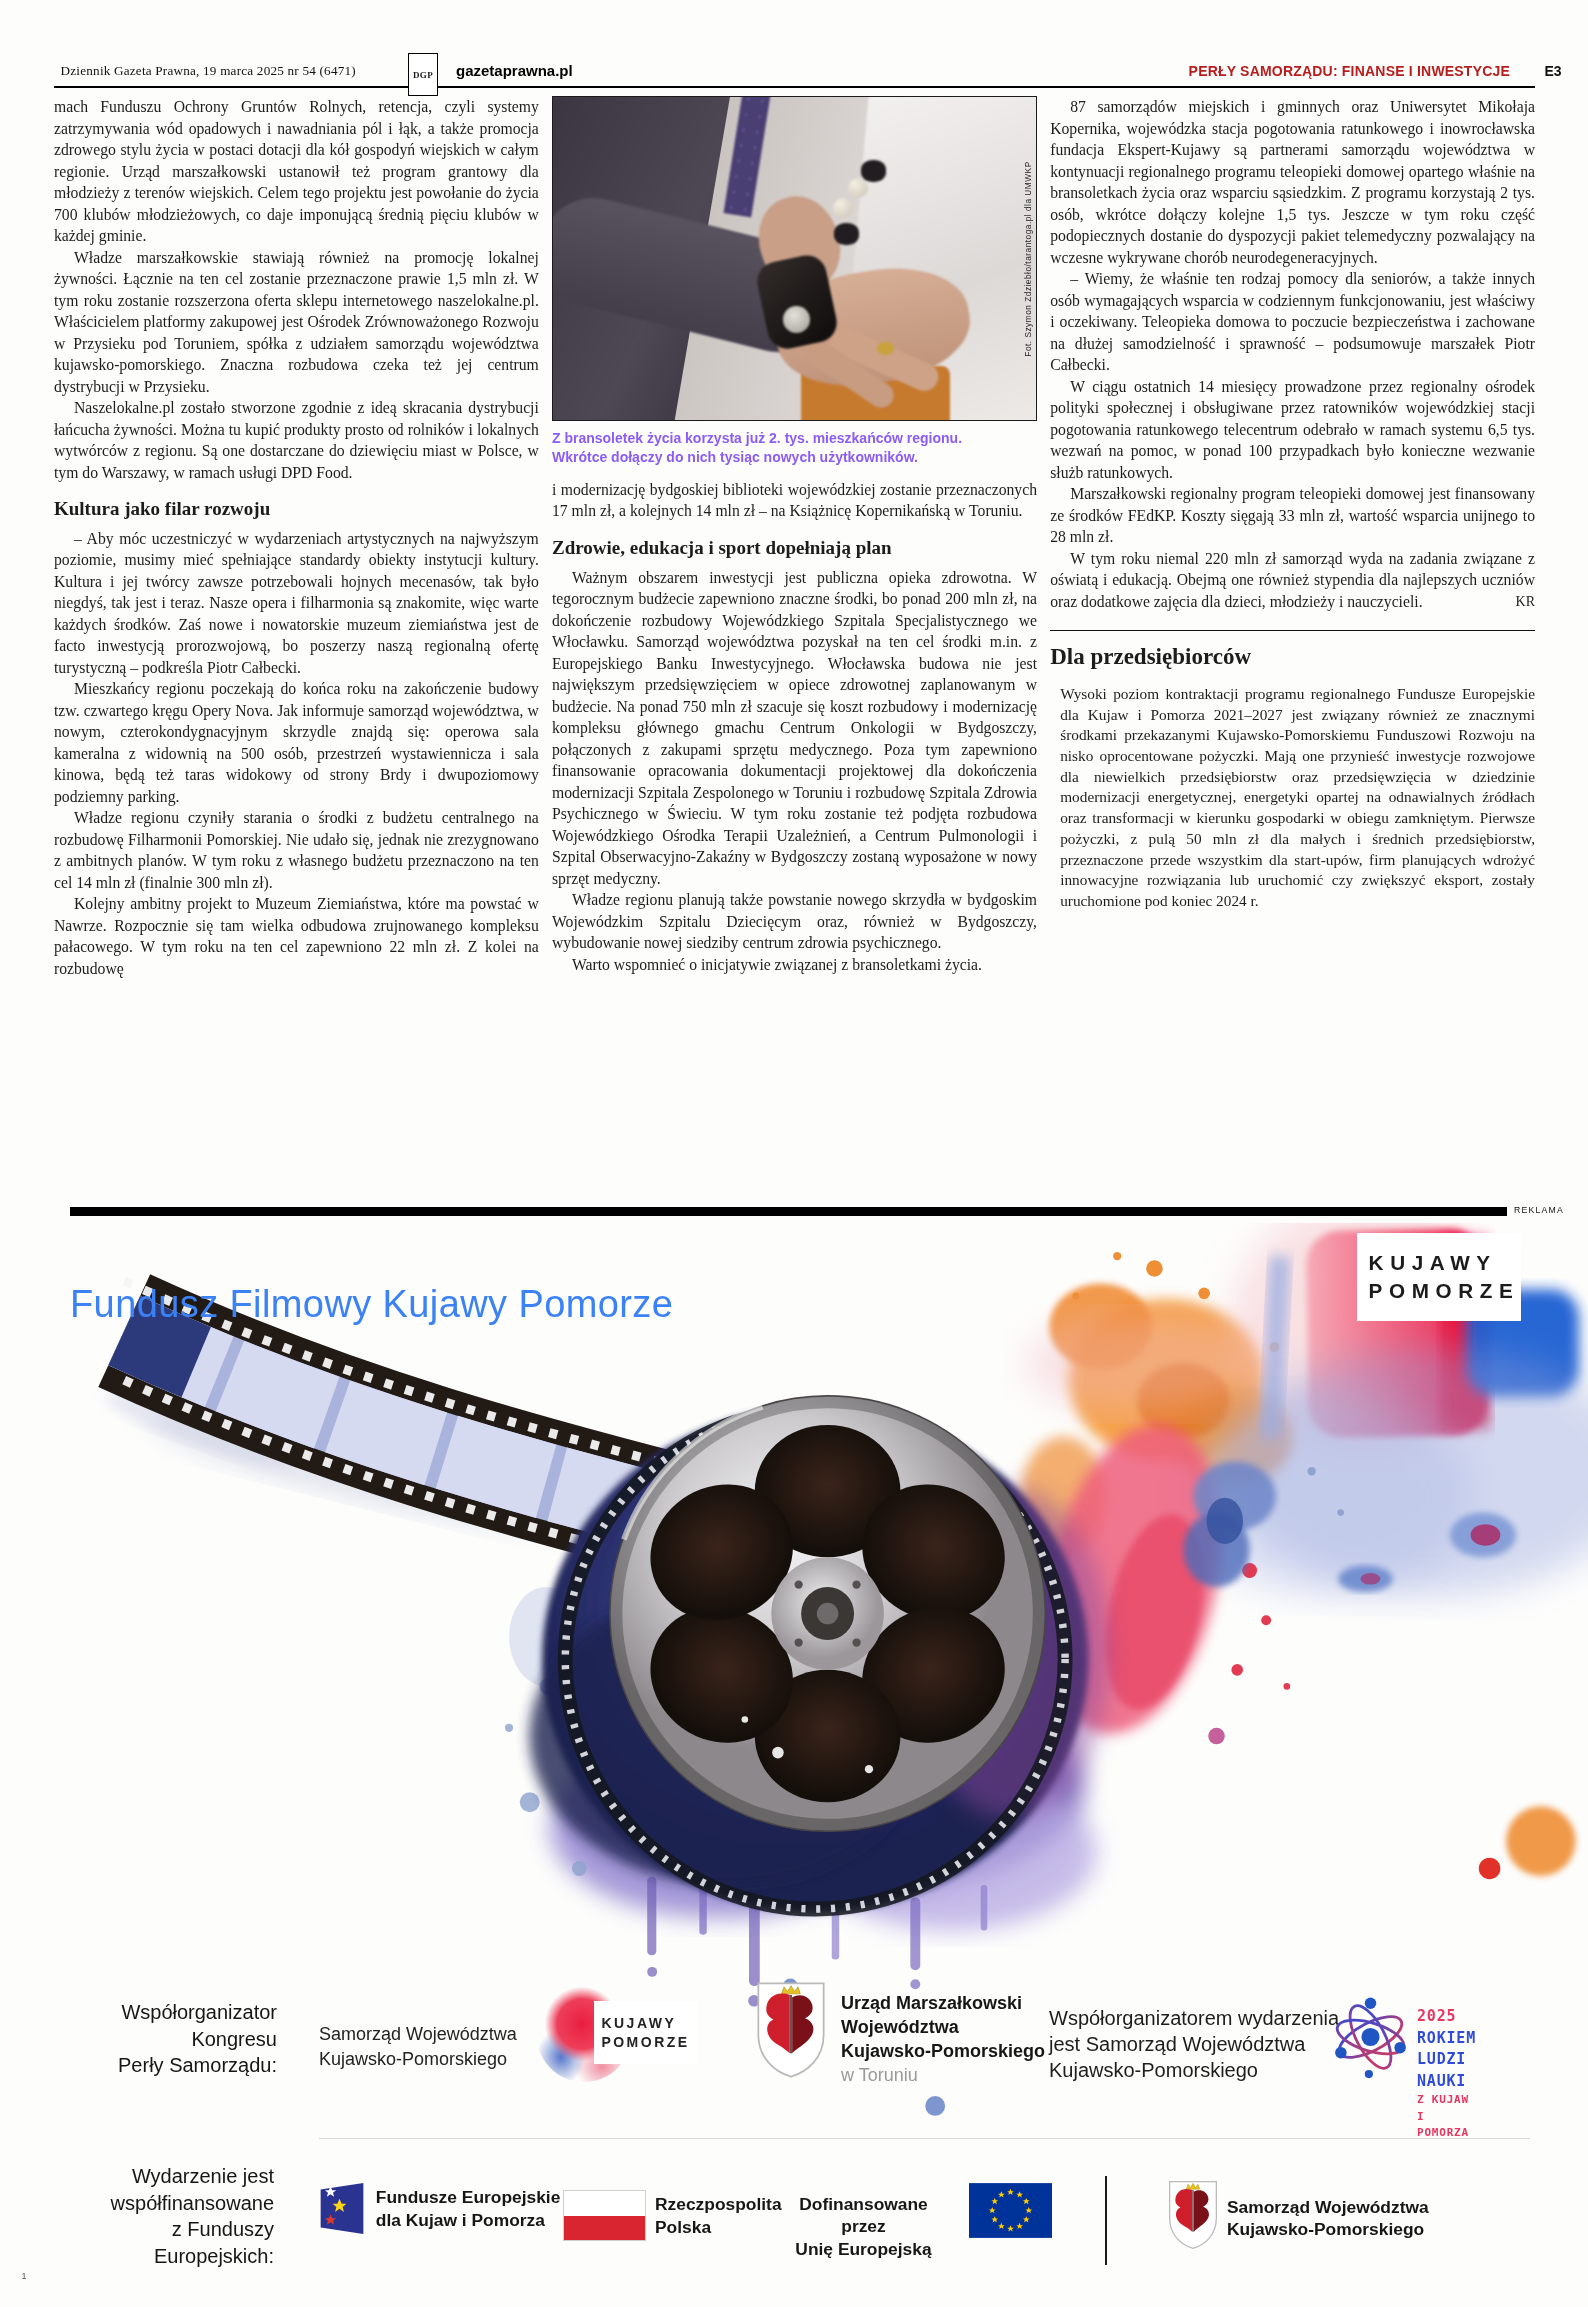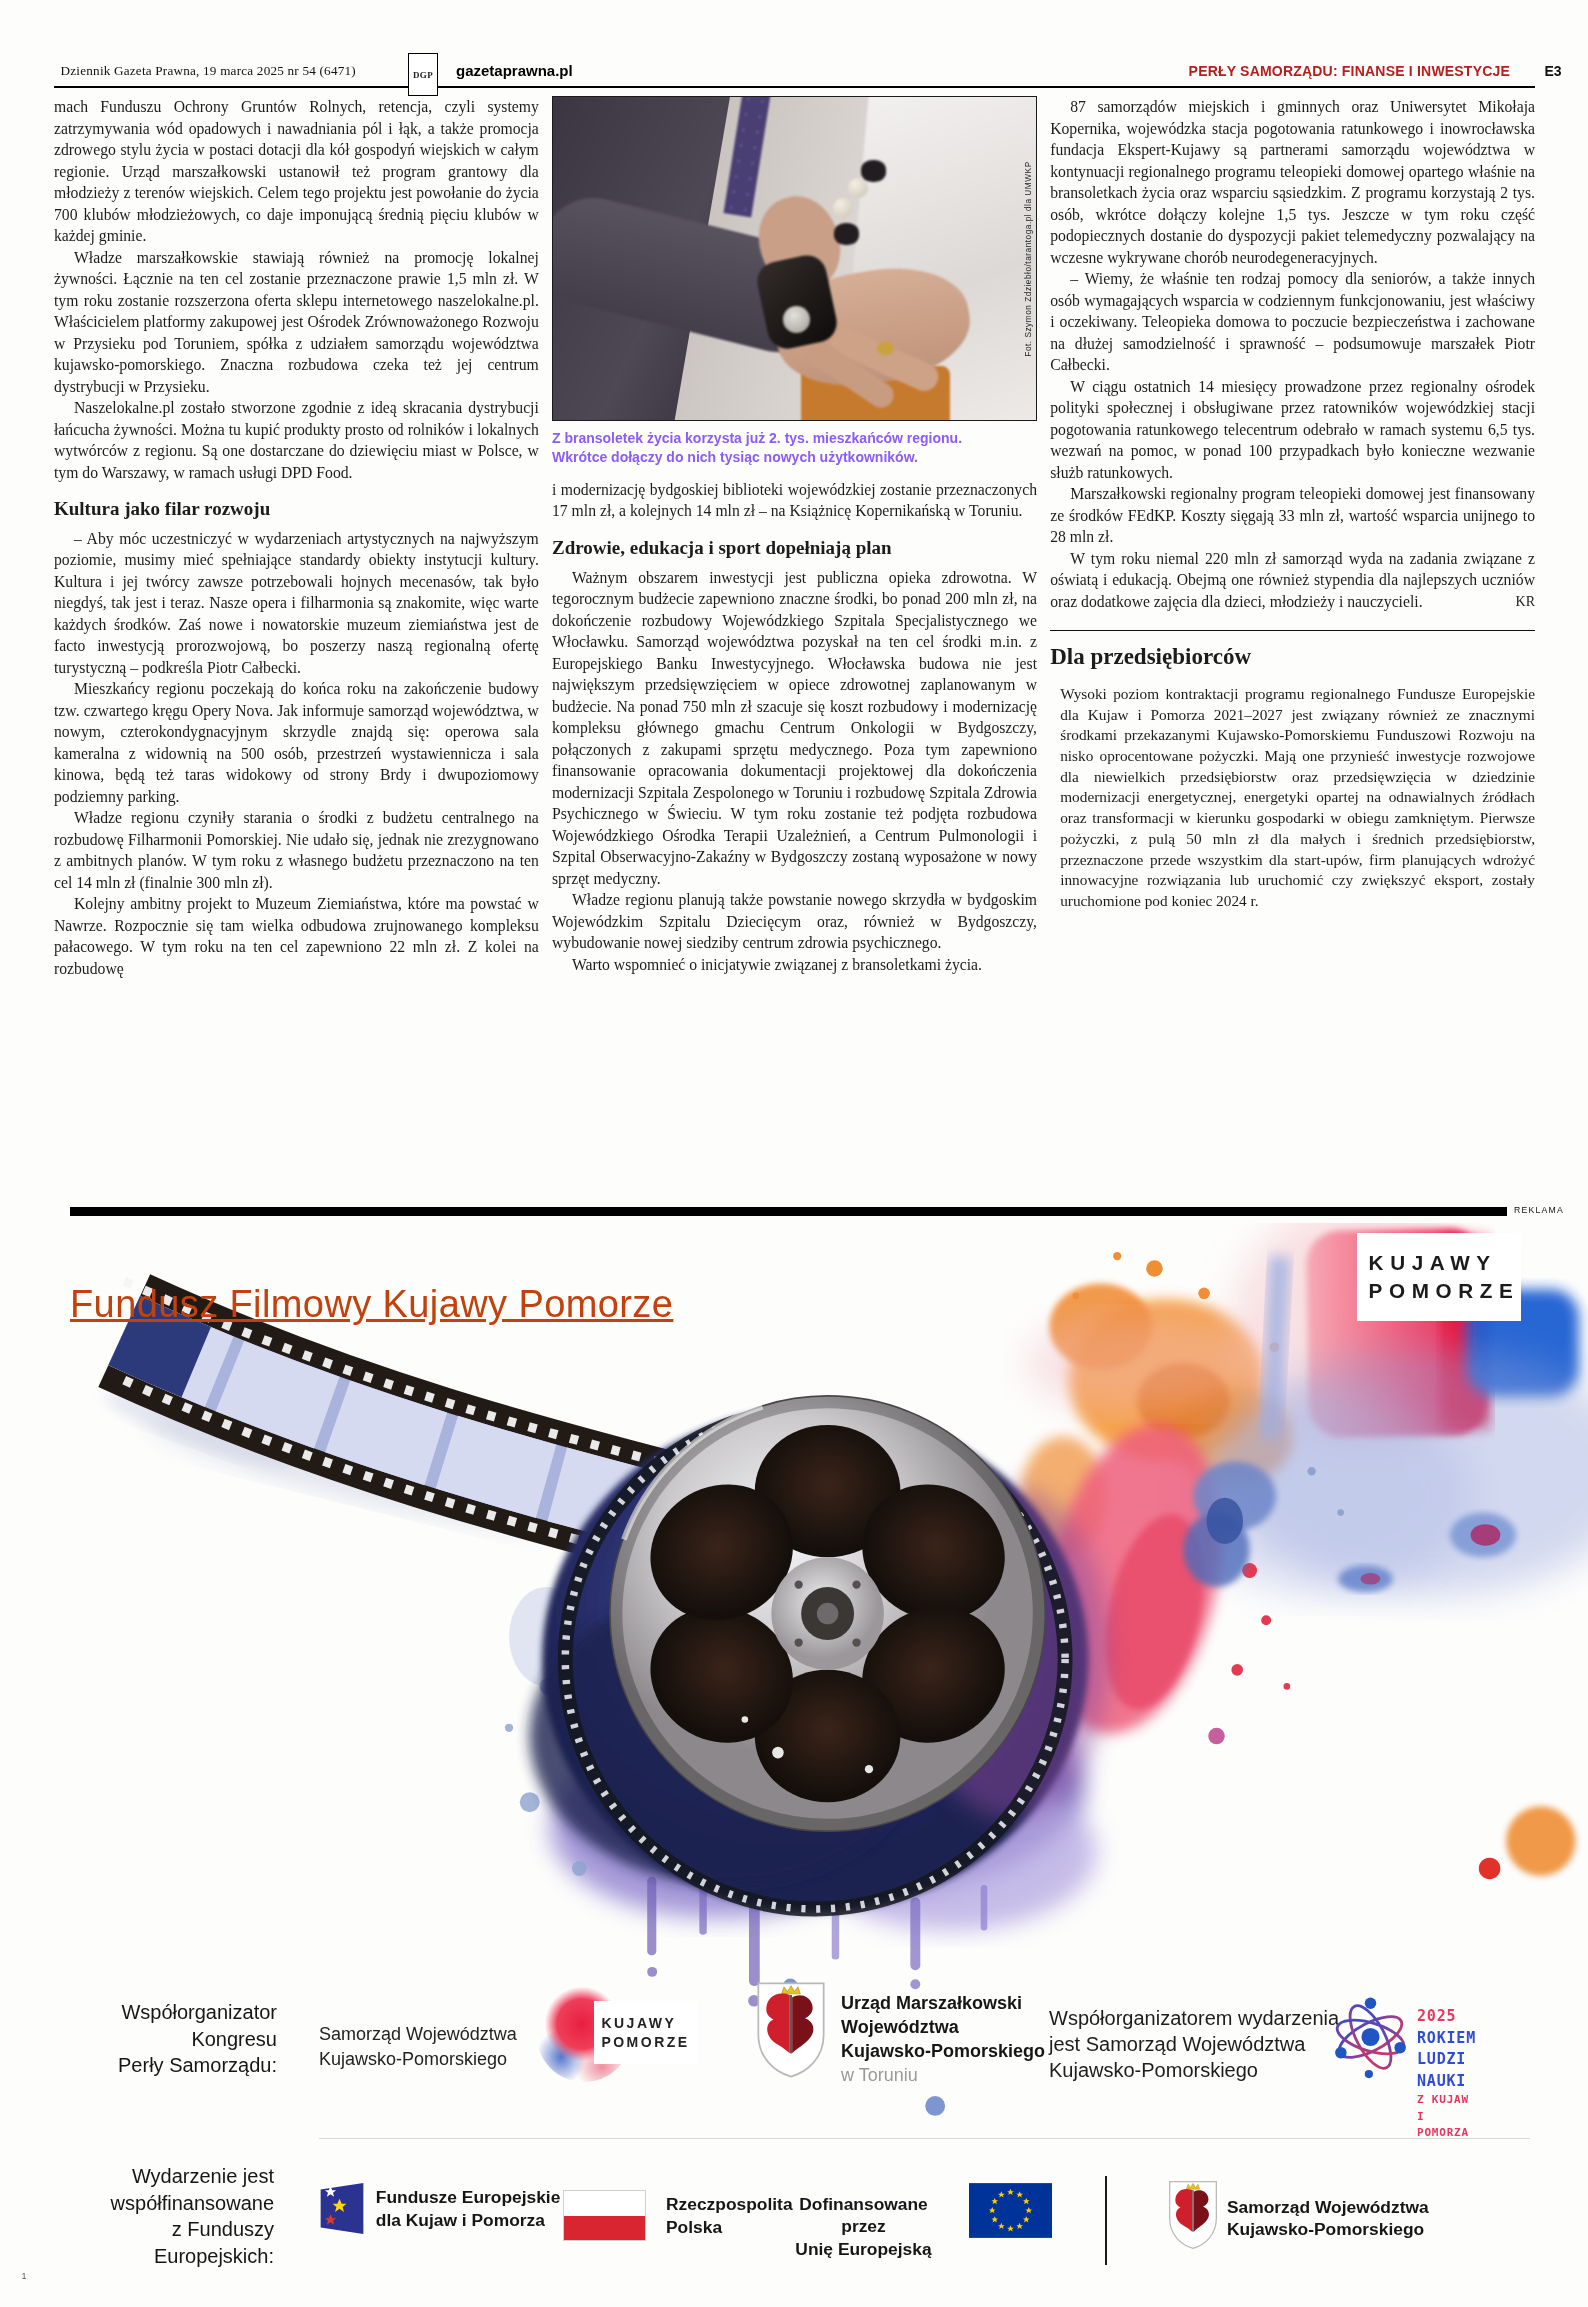--- a/index.html
+++ b/index.html
@@ -68,21 +68,21 @@
   .kr{position:absolute;right:0;bottom:0;font-size:14px;}
 
   
   .rek-bar{position:absolute;left:70px;top:1207px;width:1437px;height:9px;background:#000;}
   .rek-label{position:absolute;left:1514px;top:1205px;font:8.7px "Liberation Sans",sans-serif;
              letter-spacing:1.2px;color:#111;}
 
   
   .ad{position:absolute;left:0;top:1223px;width:1453px;height:1084px;}
   .ad-title{position:absolute;left:70px;top:60px;font:38px "Liberation Sans",sans-serif;
-            color:#c2410c;letter-spacing:0.4px;text-decoration:underline;}
+            color:#3b82f6;letter-spacing:0.4px;}
   .ad svg.art{position:absolute;left:0;top:0;}
   .kp-right-box{position:absolute;left:1357px;top:10px;width:164px;height:88px;background:#fff;
                 display:flex;flex-direction:column;justify-content:center;padding-left:11.6px;box-sizing:border-box;}
   .kp-right-box div{font:bold 20.7px/28px "Liberation Sans",sans-serif;letter-spacing:6.6px;color:#1b1b1b;}
 
   
   .pre{white-space:pre-line;}
   .r1-label{position:absolute;left:70px;top:776px;width:207px;text-align:right;
             font:20px/26.5px "Liberation Sans",sans-serif;color:#161616;}
   .r1-samorzad{position:absolute;left:319px;top:799px;font:18px/25px "Liberation Sans",sans-serif;color:#222;}
@@ -103,21 +103,21 @@
   .rok{position:absolute;left:1417px;top:783px;font-family:"DejaVu Sans Mono",monospace;font-weight:bold;}
   .rok .l1,.rok .l2{font-size:15px;line-height:21.5px;letter-spacing:0.8px;}
   .rok .l3{font-size:11px;line-height:16.5px;letter-spacing:0.8px;}
 
   .row-divider{position:absolute;left:319px;top:915px;width:1211px;height:0.8px;background:#d8d8d8;}
 
   .r2-label{position:absolute;left:70px;top:940px;width:204px;text-align:right;
             font:20px/26.5px "Liberation Sans",sans-serif;color:#161616;}
   .fe-group{position:absolute;left:319px;top:958px;display:flex;align-items:center;gap:10.8px;}
   .fe-text{font:bold 17.4px/22.3px "Liberation Sans",sans-serif;color:#161616;}
-  .pl-group{position:absolute;left:563px;top:967px;display:flex;align-items:center;gap:20px;}
+  .pl-group{position:absolute;left:563px;top:967px;display:flex;align-items:center;gap:9px;}
   .pl-flag{width:83px;height:51px;border:0.8px solid #cfcfcf;box-sizing:border-box;}
   .pl-flag .w{height:50%;background:#fff;}
   .pl-flag .r{height:50%;background:#d8252f;}
   .dof-text{position:absolute;left:776px;top:970px;width:175px;text-align:center;
             font:bold 17.4px/22.3px "Liberation Sans",sans-serif;color:#161616;}
   .eu-flag{position:absolute;left:969px;top:960px;}
   .vline{position:absolute;left:1105px;top:953px;width:1.7px;height:89px;background:#1a1a1a;}
   .crest2{position:absolute;left:1168px;top:957px;}
   .r2-sam{position:absolute;left:1227px;top:973px;font:bold 17.4px/22.3px "Liberation Sans",sans-serif;color:#161616;}
 

